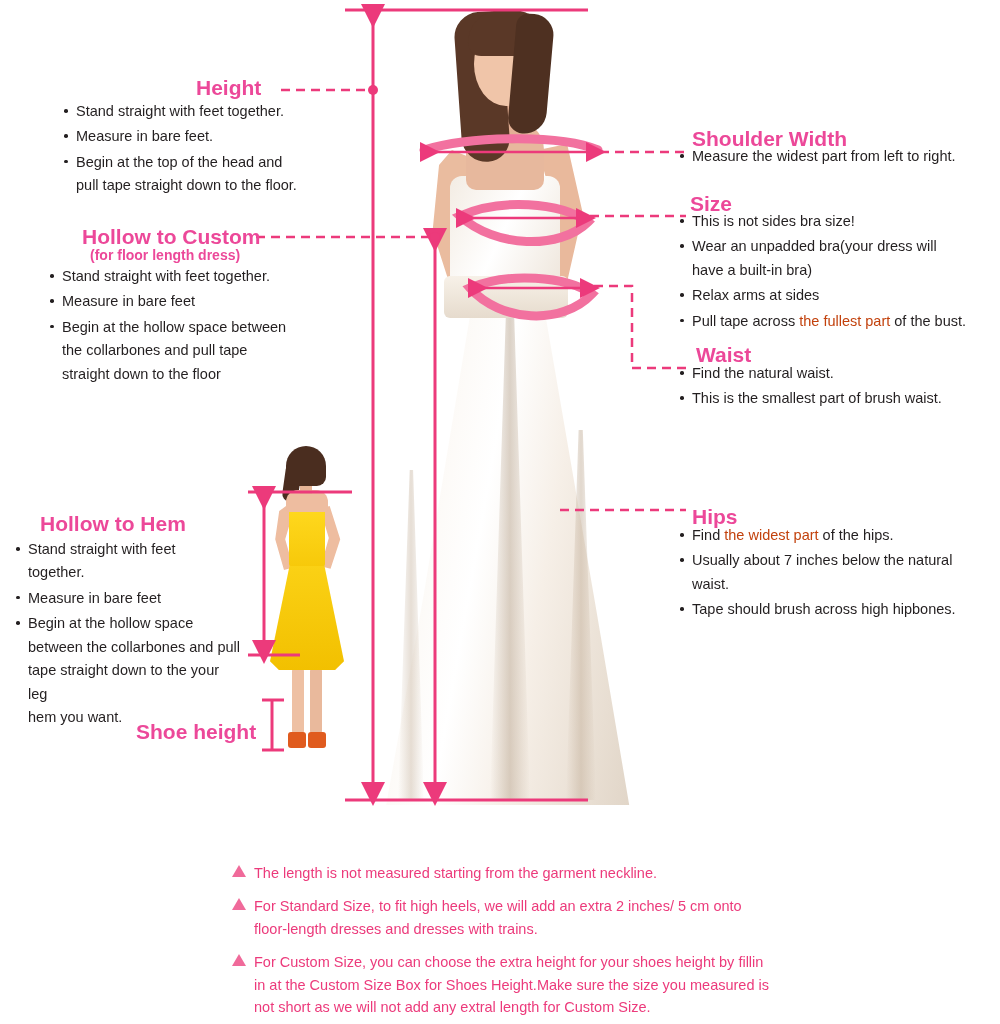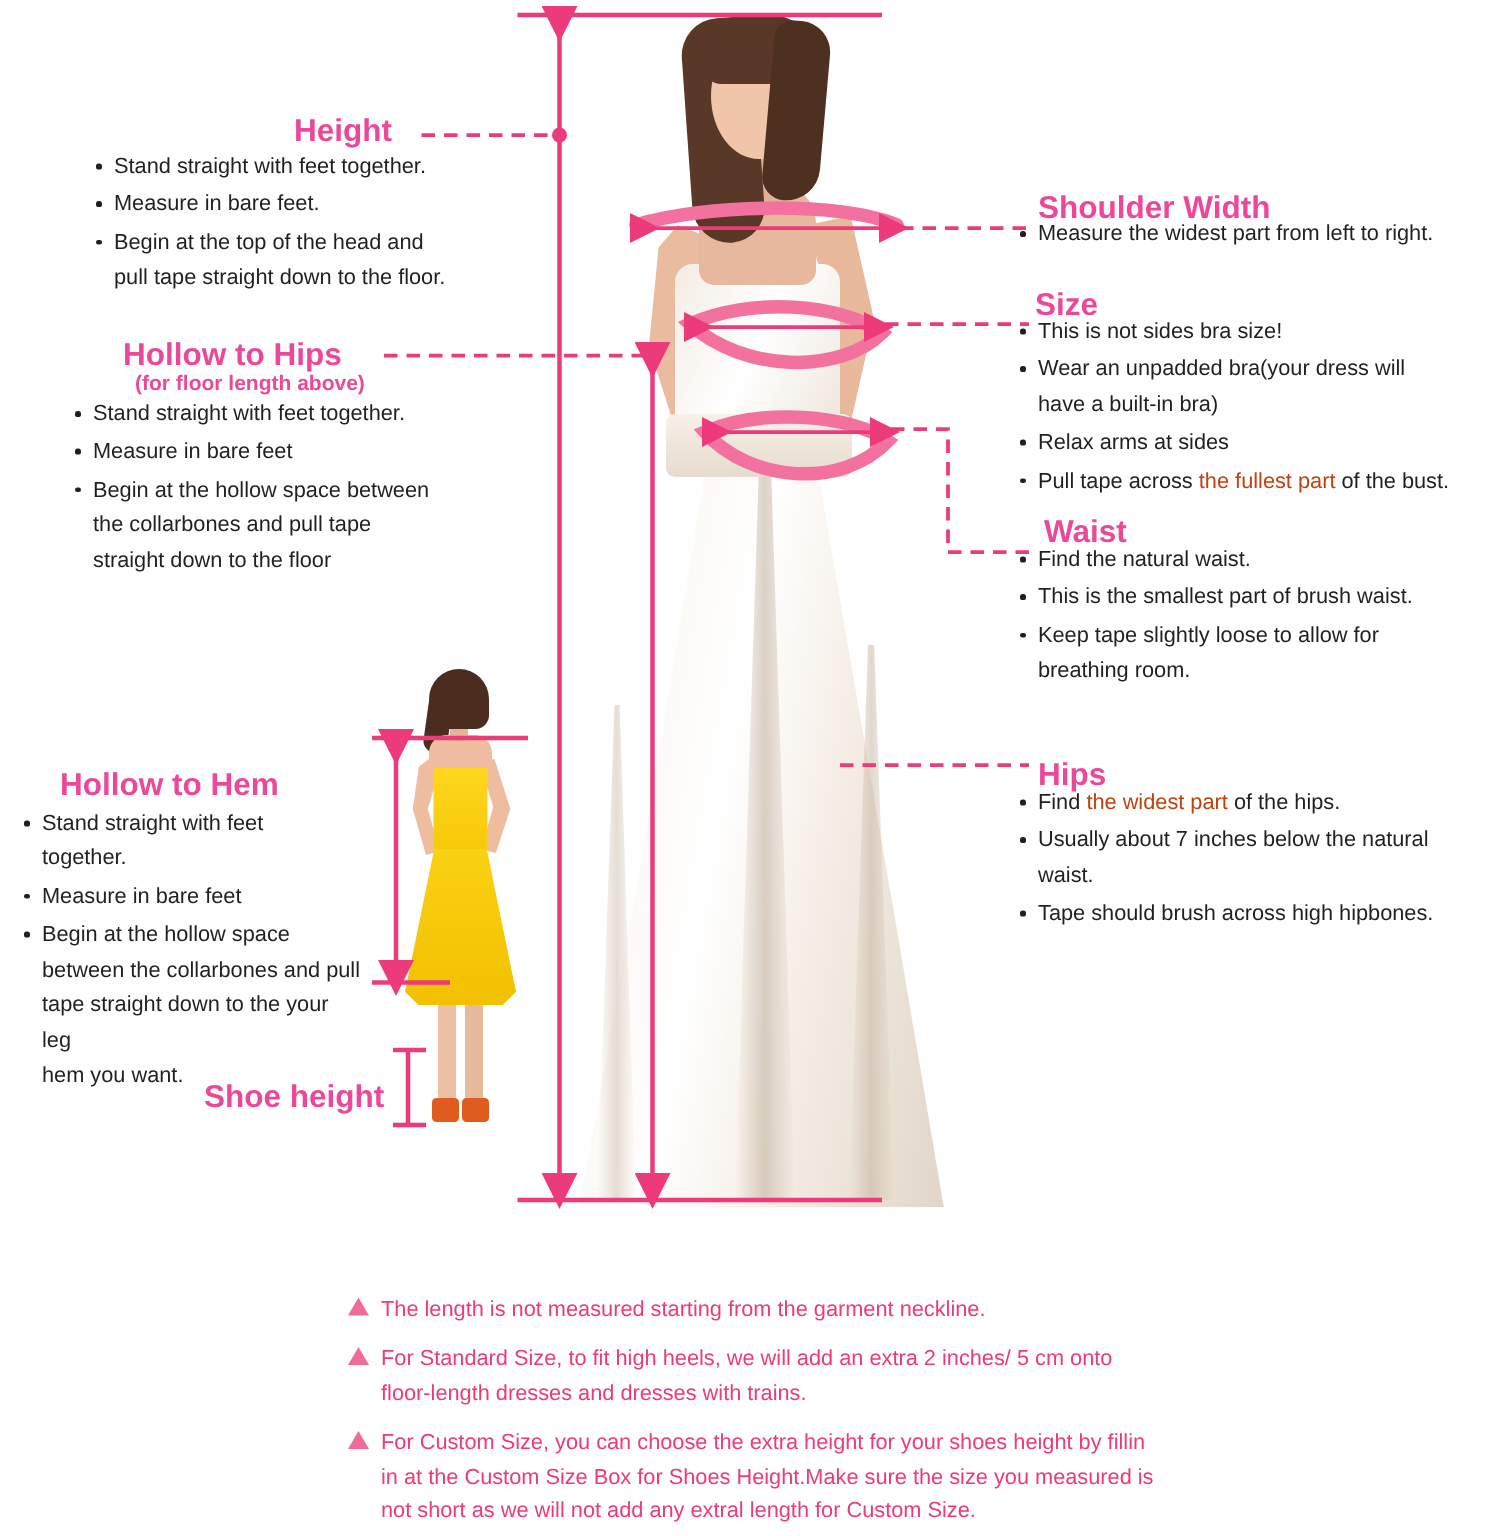--- a/index.html
+++ b/index.html
@@ -447,22 +447,22 @@
   </svg>
 
   <div class="hl" style="left:196px; top:76px;">Height</div>
   <div class="bullets" style="left:62px; top:100px; width:300px;">
     <div class="li">Stand straight with feet together.</div>
     <div class="li">Measure in bare feet.</div>
     <div class="li">Begin at the top of the head and
 pull tape straight down to the floor.</div>
   </div>
 
-  <div class="hl" style="left:82px; top:225px;">Hollow to Hips</div>
-  <div class="hl small" style="left:90px; top:247px;">(for floor length above)</div>
+  <div class="hl" style="left:82px; top:225px;">Hollow to Custom</div>
+  <div class="hl small" style="left:90px; top:247px;">(for floor length dress)</div>
   <div class="bullets" style="left:48px; top:265px; width:310px;">
     <div class="li">Stand straight with feet together.</div>
     <div class="li">Measure in bare feet</div>
     <div class="li">Begin at the hollow space between
 the collarbones and pull tape
 straight down to the floor</div>
   </div>
 
   <div class="hl" style="left:40px; top:512px;">Hollow to Hem</div>
   <div class="bullets" style="left:14px; top:538px; width:228px;">
@@ -488,22 +488,20 @@
     <div class="li">Wear an unpadded bra(your dress will
 have a built-in bra)</div>
     <div class="li">Relax arms at sides</div>
     <div class="li">Pull tape across <span class="pink-em">the fullest part</span> of the bust.</div>
   </div>
 
   <div class="hl" style="left:696px; top:343px;">Waist</div>
   <div class="bullets" style="left:678px; top:362px; width:320px;">
     <div class="li">Find the natural waist.</div>
     <div class="li">This is the smallest part of brush waist.</div>
-    <div class="li">Keep tape slightly loose to allow for
-breathing room.</div>
   </div>
 
   <div class="hl" style="left:692px; top:505px;">Hips</div>
   <div class="bullets" style="left:678px; top:524px; width:320px;">
     <div class="li">Find <span class="pink-em">the widest part</span> of the hips.</div>
     <div class="li">Usually about 7 inches below the natural
 waist.</div>
     <div class="li">Tape should brush across high hipbones.</div>
   </div>
 

